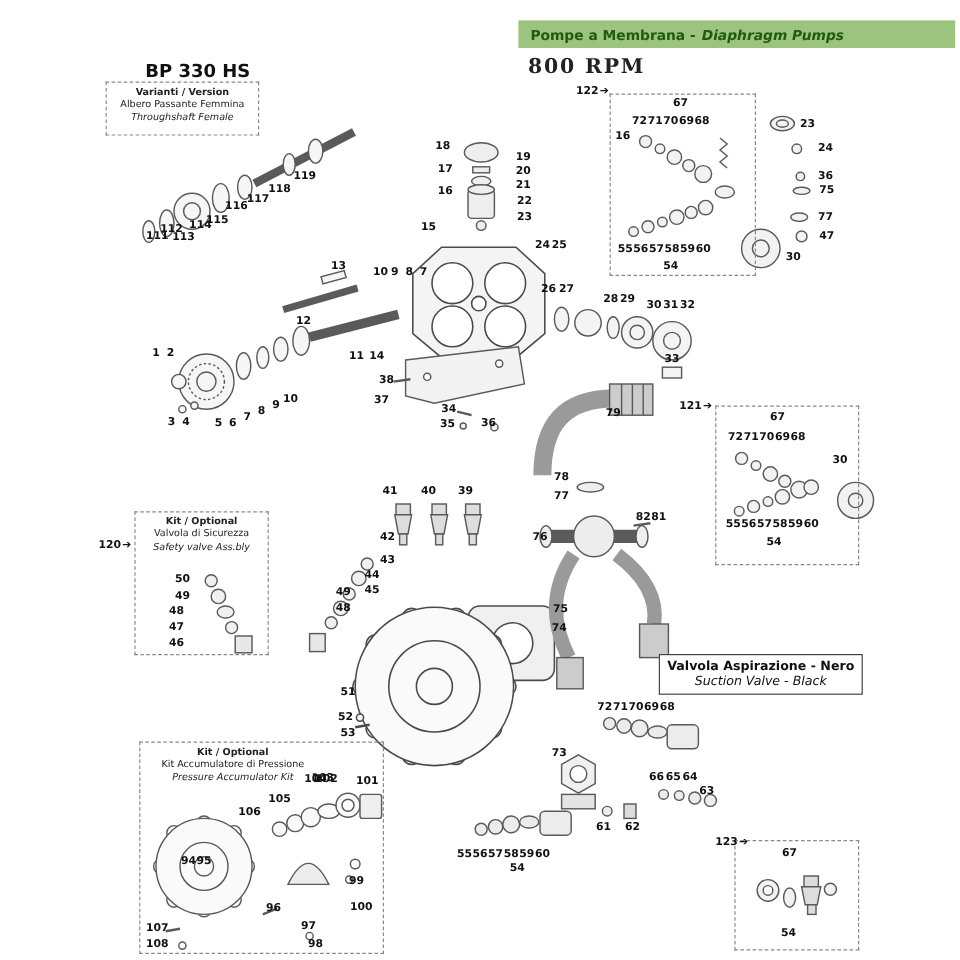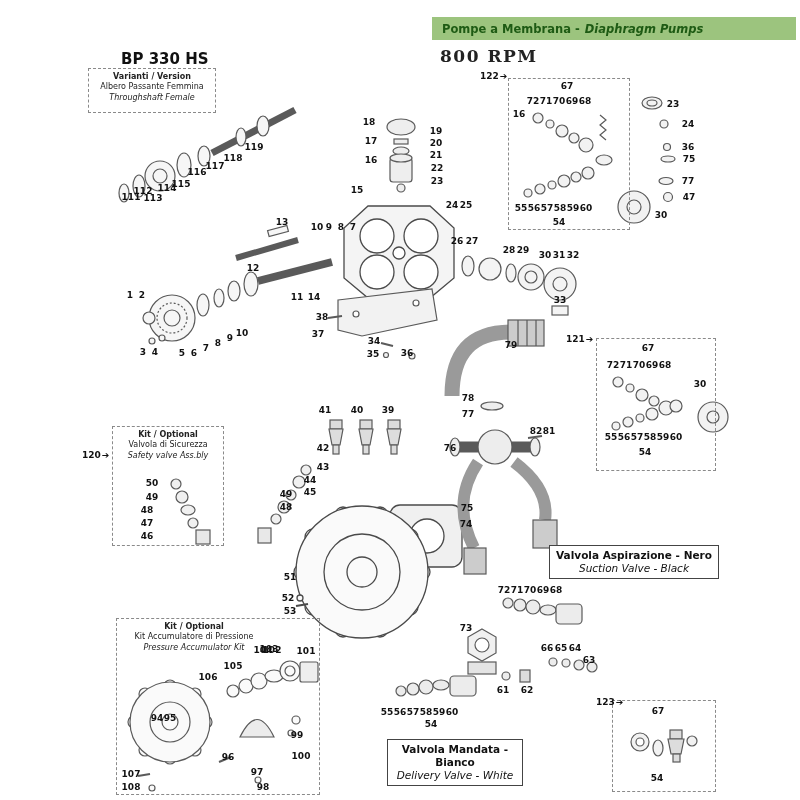--- a/index.html
+++ b/index.html
@@ -300,24 +300,20 @@
     </div>
   </div>
 
   <div class="kit-box" style="left:508px; top:78px; width:122px; height:152px;"></div>
   <div class="kit-box" style="left:596px; top:338px; width:120px; height:133px;"></div>
   <div class="kit-box" style="left:612px; top:700px; width:104px; height:92px;"></div>
 
   <div class="label-box" style="left:549px; top:545px; width:170px;">
     <div class="l1">Valvola Aspirazione - Nero</div>
     <div class="l2">Suction Valve - Black</div>
-  </div>
-  <div class="label-box" style="left:387px; top:739px; width:136px;">
-    <div class="l1">Valvola Mandata - Bianco</div>
-    <div class="l2">Delivery Valve - White</div>
   </div>
 
   <div class="ref" style="left:82px; top:450px;">
     <span>120</span><span class="arrow">➔</span>
   </div>
   <div class="ref" style="left:480px; top:71px;">
     <span>122</span><span class="arrow">➔</span>
   </div>
   <div class="ref" style="left:566px; top:334px;">
     <span>121</span><span class="arrow">➔</span>

